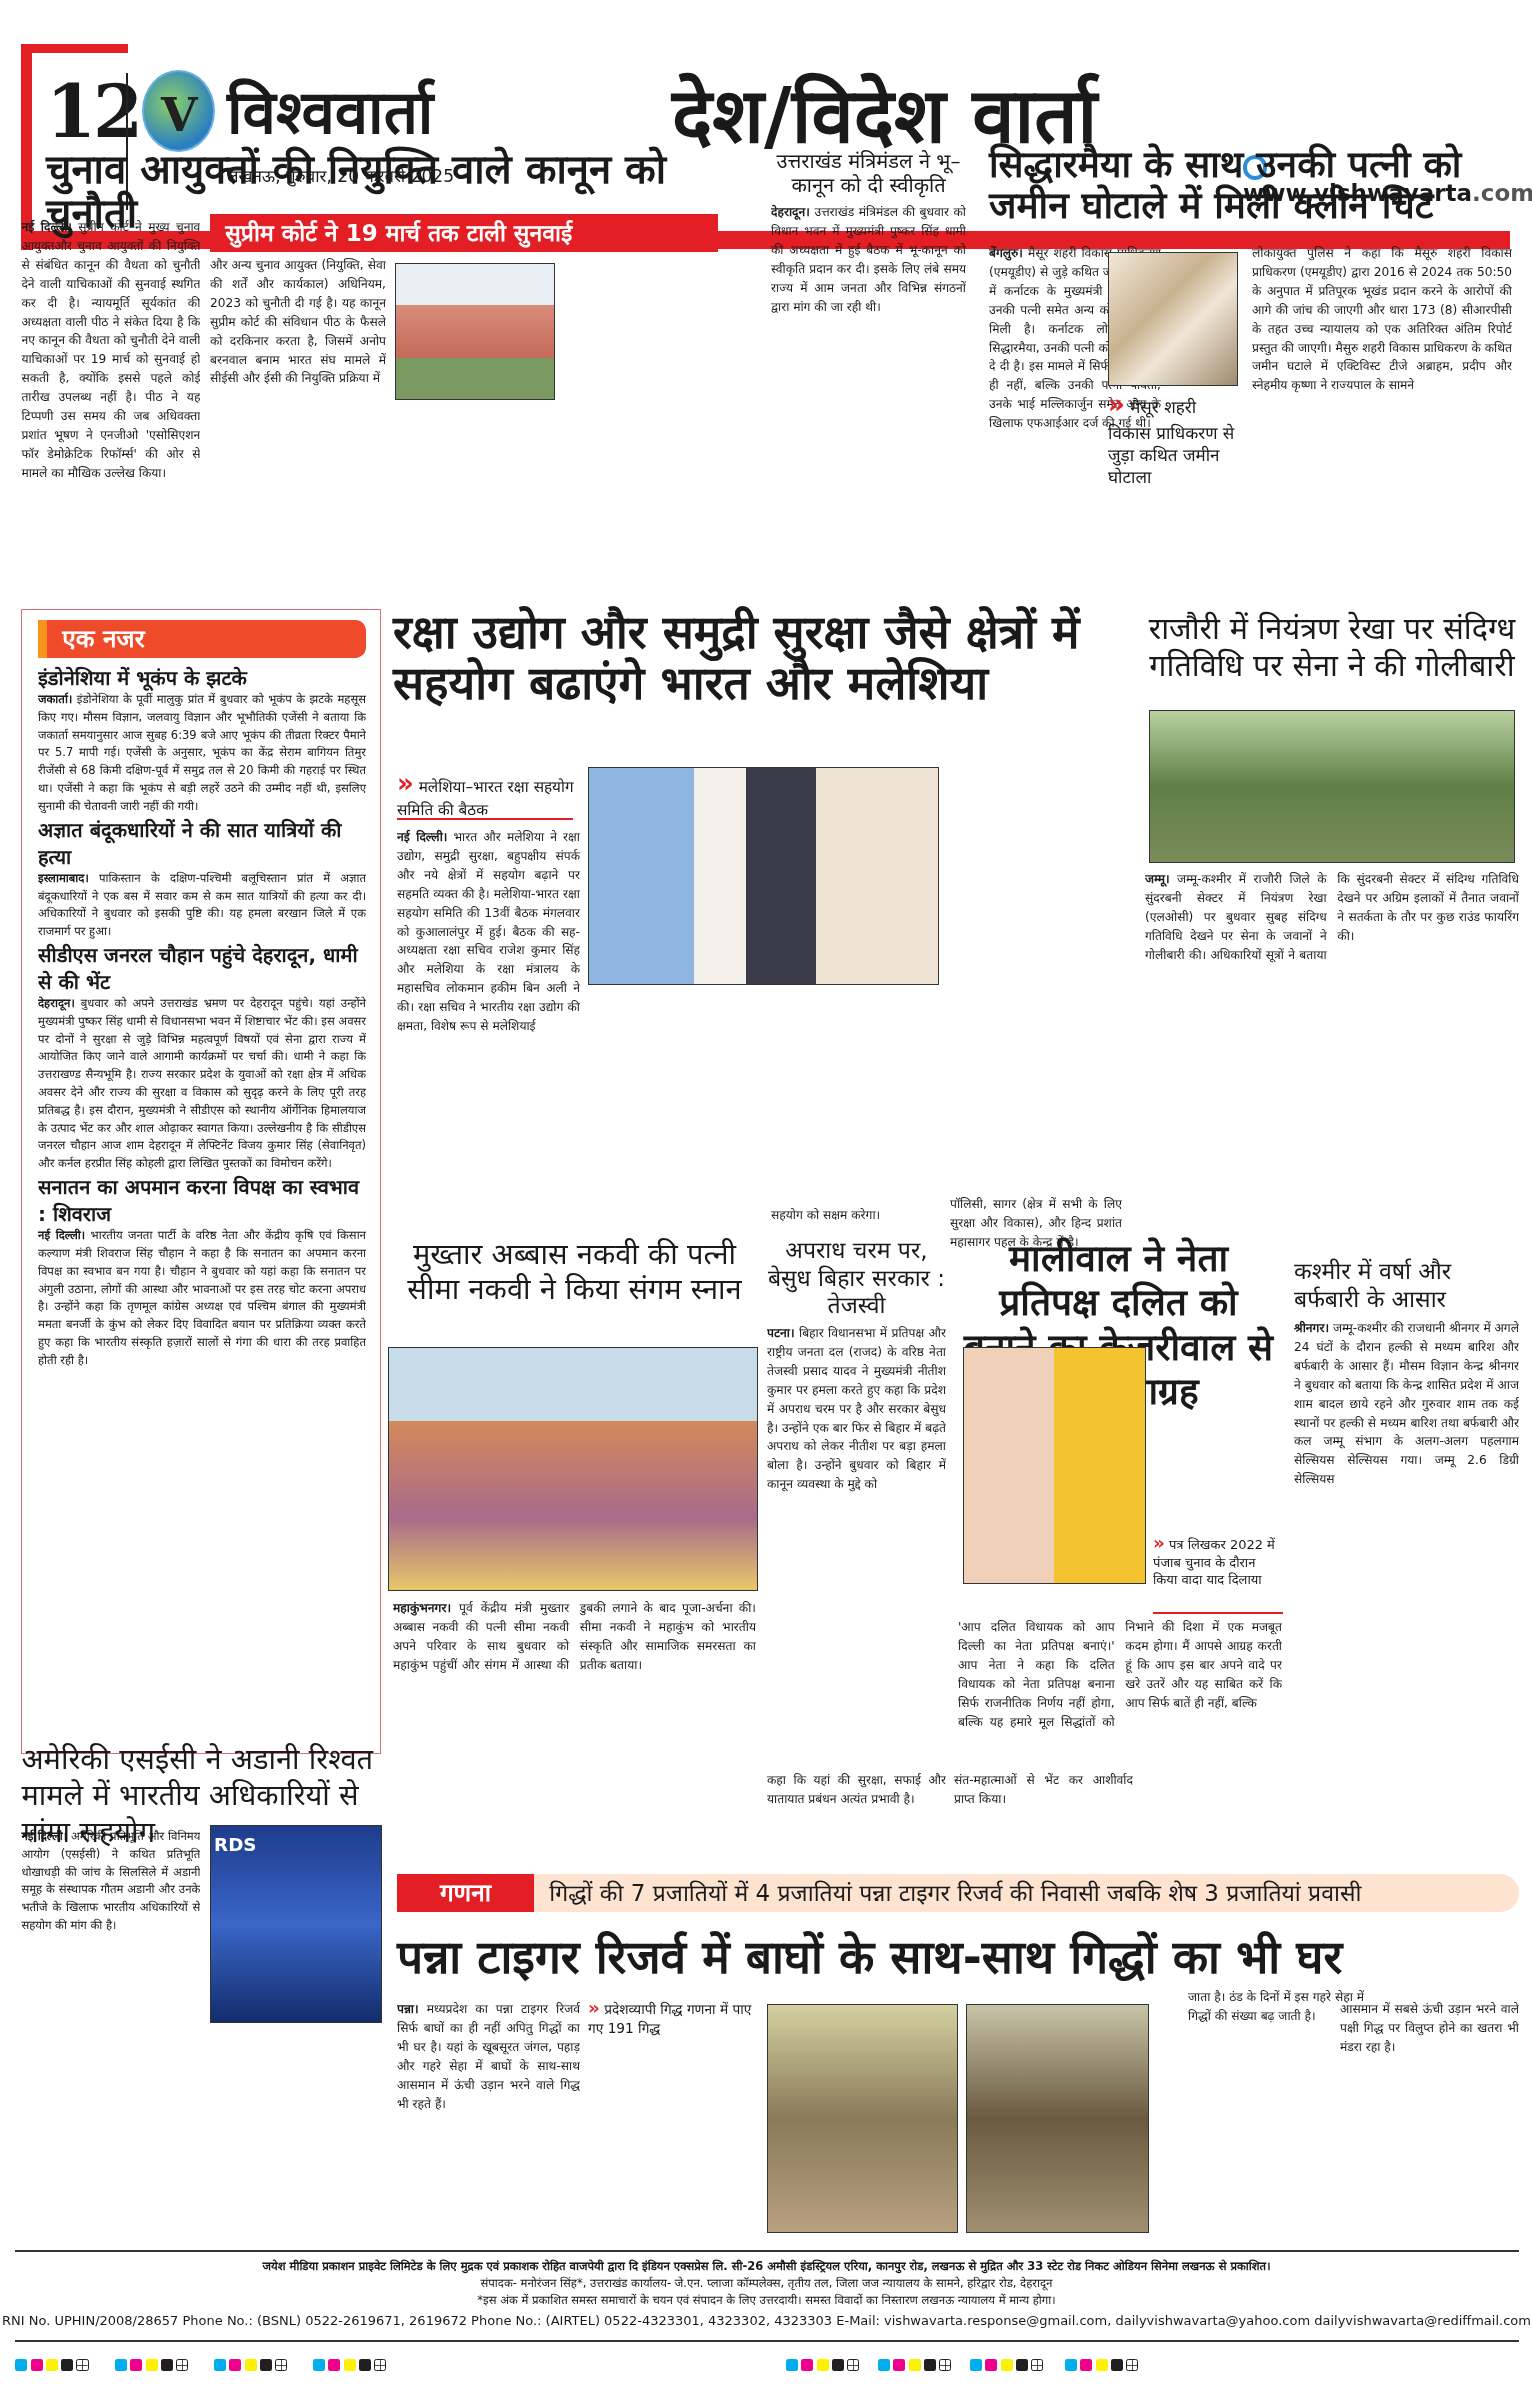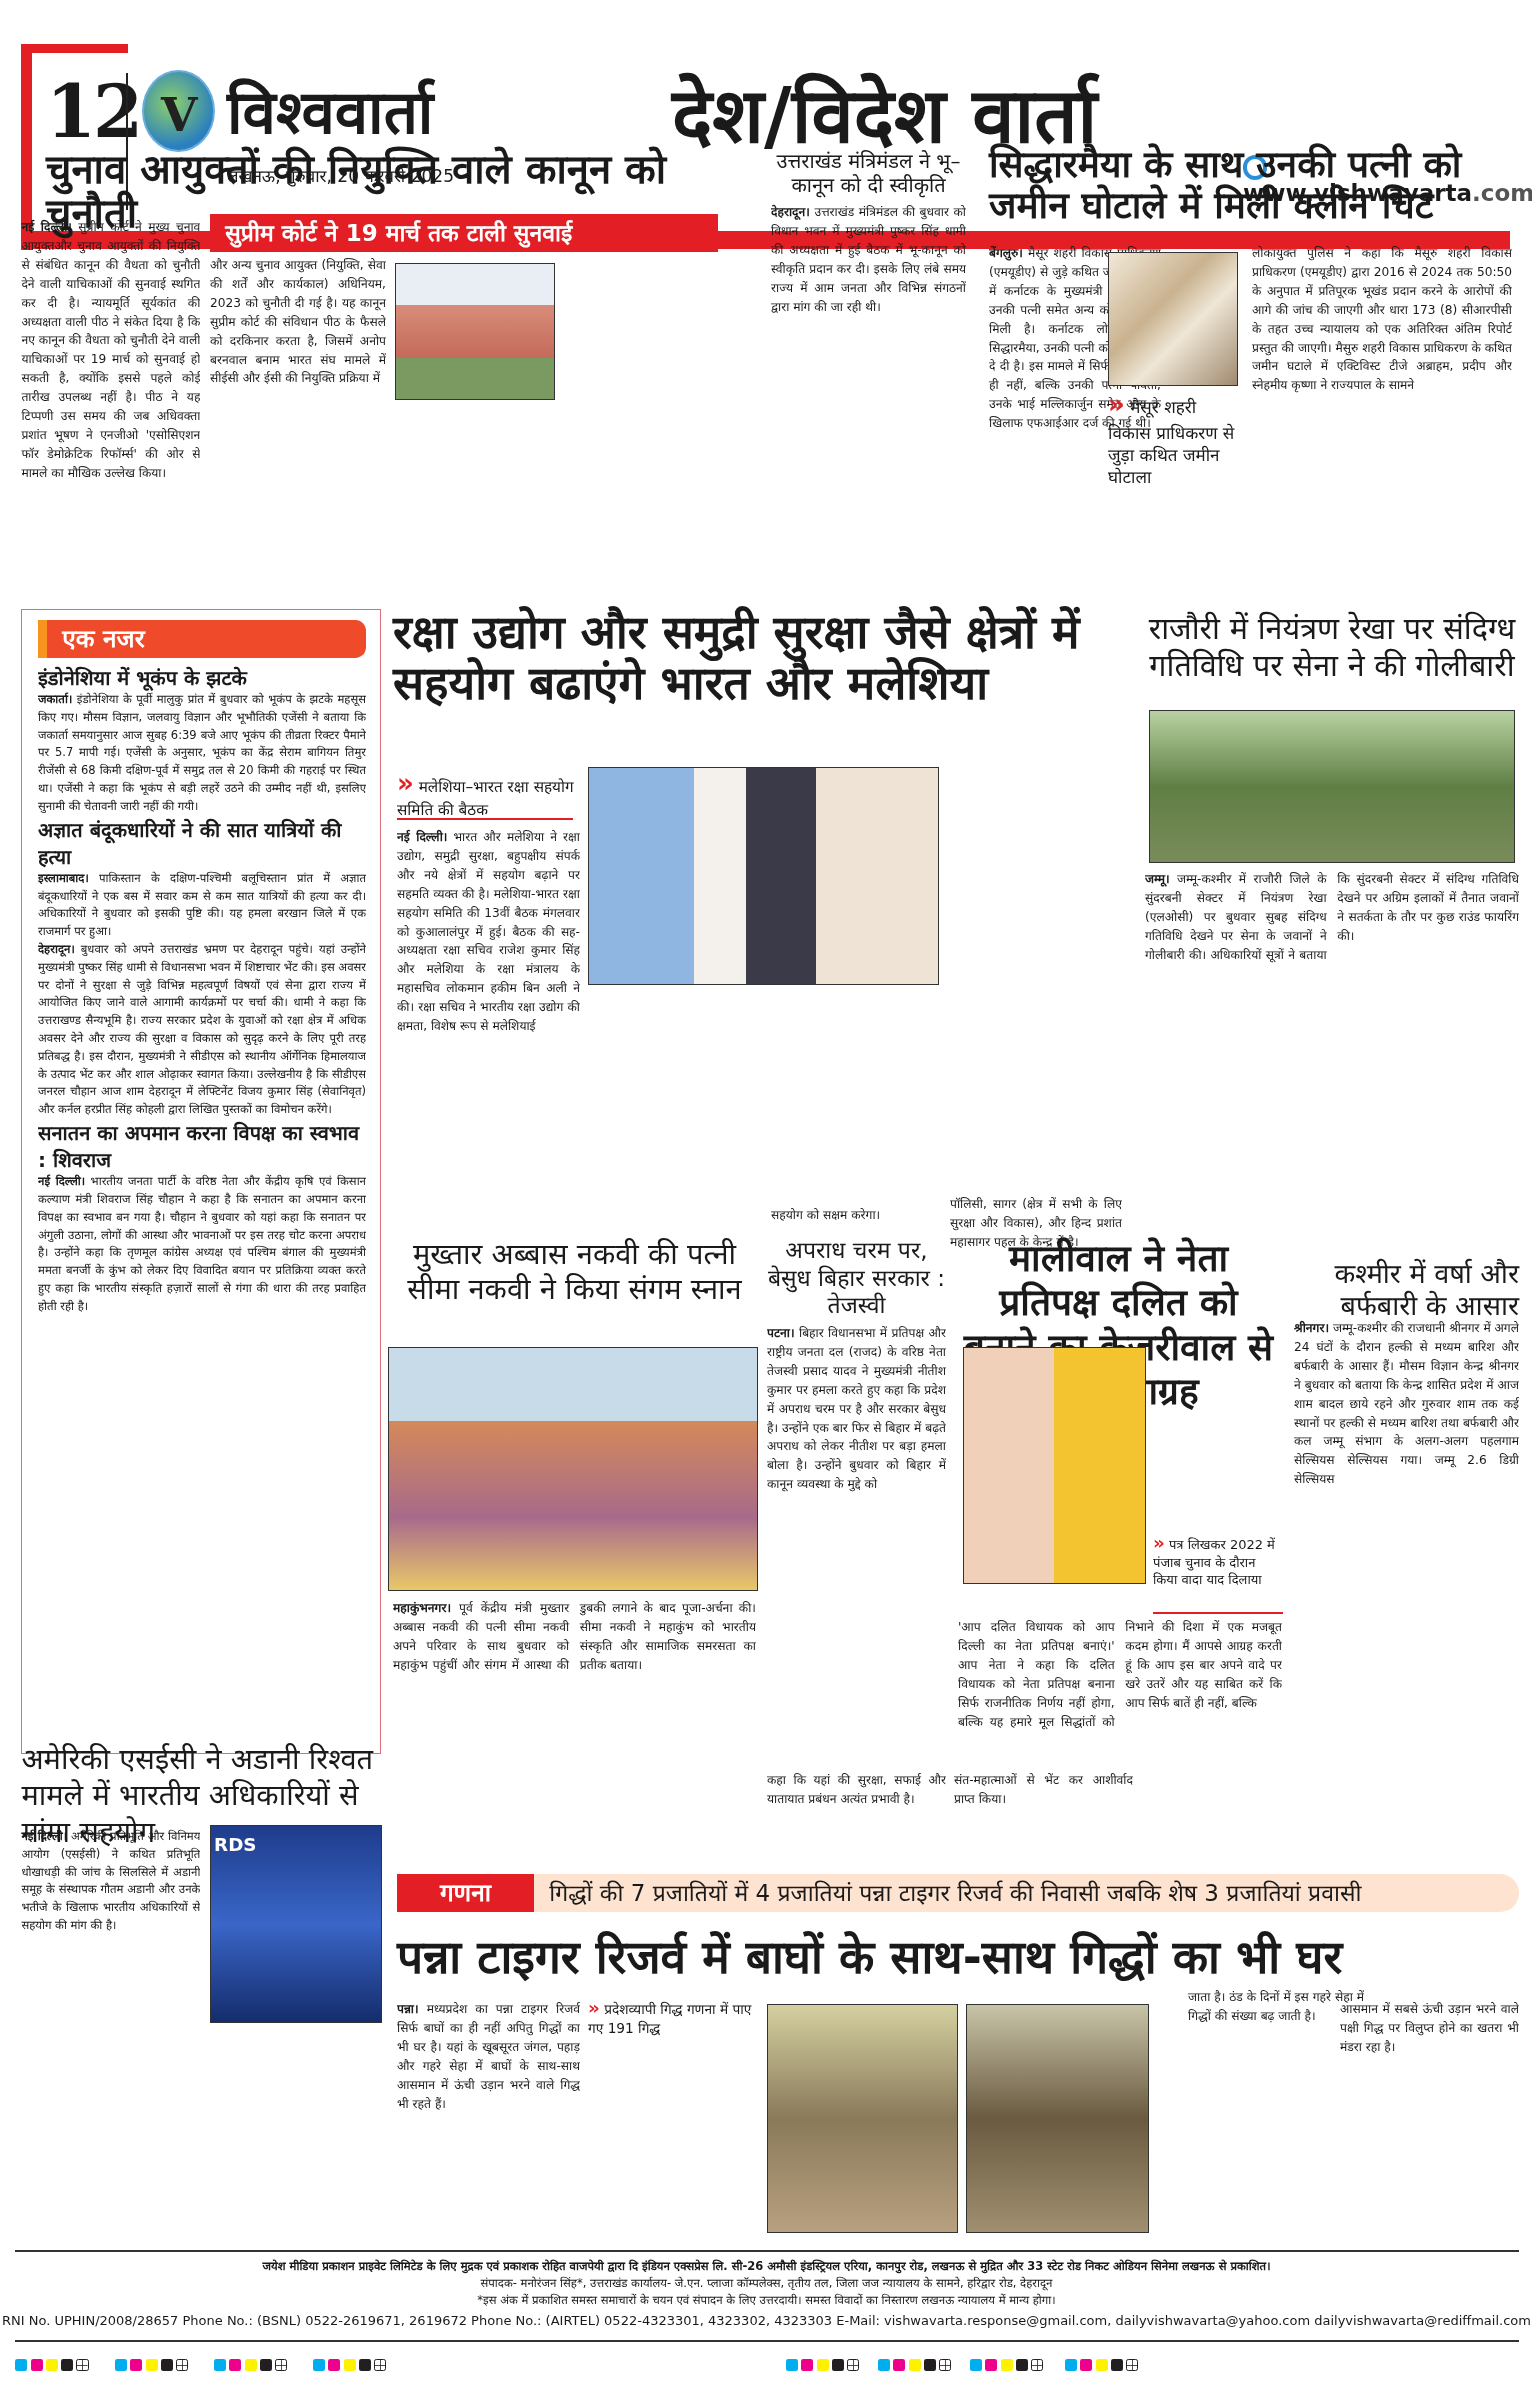--- a/index.html
+++ b/index.html
@@ -86,20 +86,21 @@
 <div class="col" style="left:38px;top:664px;width:328px;height:1084px;">
   <div>
       <div class="kn-h">इंडोनेशिया में भूकंप के झटके</div>
       <p class="body" style="font-size:11.5px;"><b>जकार्ता।</b> <span>इंडोनेशिया के पूर्वी मालुकु प्रांत में बुधवार को भूकंप के झटके महसूस किए गए। मौसम विज्ञान, जलवायु विज्ञान और भूभौतिकी एजेंसी ने बताया कि जकार्ता समयानुसार आज सुबह 6:39 बजे आए भूकंप की तीव्रता रिक्टर पैमाने पर 5.7 मापी गई। एजेंसी के अनुसार, भूकंप का केंद्र सेराम बागियन तिमुर रीजेंसी से 68 किमी दक्षिण-पूर्व में समुद्र तल से 20 किमी की गहराई पर स्थित था। एजेंसी ने कहा कि भूकंप से बड़ी लहरें उठने की उम्मीद नहीं थी, इसलिए सुनामी की चेतावनी जारी नहीं की गयी।</span></p>
     </div>
   <div>
       <div class="kn-h">अज्ञात बंदूकधारियों ने की सात यात्रियों की हत्या</div>
       <p class="body" style="font-size:11.5px;"><b>इस्लामाबाद।</b> <span>पाकिस्तान के दक्षिण-पश्चिमी बलूचिस्तान प्रांत में अज्ञात बंदूकधारियों ने एक बस में सवार कम से कम सात यात्रियों की हत्या कर दी। अधिकारियों ने बुधवार को इसकी पुष्टि की। यह हमला बरखान जिले में एक राजमार्ग पर हुआ।</span></p>
     </div>
   <div>
+      <div class="kn-h">सीडीएस जनरल चौहान पहुंचे देहरादून, धामी से की भेंट</div>
       <p class="body" style="font-size:11.5px;"><b>देहरादून।</b> <span>बुधवार को अपने उत्तराखंड भ्रमण पर देहरादून पहुंचे। यहां उन्होंने मुख्यमंत्री पुष्कर सिंह धामी से विधानसभा भवन में शिष्टाचार भेंट की। इस अवसर पर दोनों ने सुरक्षा से जुड़े विभिन्न महत्वपूर्ण विषयों एवं सेना द्वारा राज्य में आयोजित किए जाने वाले आगामी कार्यक्रमों पर चर्चा की। धामी ने कहा कि उत्तराखण्ड सैन्यभूमि है। राज्य सरकार प्रदेश के युवाओं को रक्षा क्षेत्र में अधिक अवसर देने और राज्य की सुरक्षा व विकास को सुदृढ़ करने के लिए पूरी तरह प्रतिबद्ध है। इस दौरान, मुख्यमंत्री ने सीडीएस को स्थानीय ऑर्गेनिक हिमालयाज के उत्पाद भेंट कर और शाल ओढ़ाकर स्वागत किया। उल्लेखनीय है कि सीडीएस जनरल चौहान आज शाम देहरादून में लेफ्टिनेंट विजय कुमार सिंह (सेवानिवृत) और कर्नल हरप्रीत सिंह कोहली द्वारा लिखित पुस्तकों का विमोचन करेंगे।</span></p>
     </div>
   <div>
       <div class="kn-h">सनातन का अपमान करना विपक्ष का स्वभाव : शिवराज</div>
       <p class="body" style="font-size:11.5px;"><b>नई दिल्ली।</b> <span>भारतीय जनता पार्टी के वरिष्ठ नेता और केंद्रीय कृषि एवं किसान कल्याण मंत्री शिवराज सिंह चौहान ने कहा है कि सनातन का अपमान करना विपक्ष का स्वभाव बन गया है। चौहान ने बुधवार को यहां कहा कि सनातन पर अंगुली उठाना, लोगों की आस्था और भावनाओं पर इस तरह चोट करना अपराध है। उन्होंने कहा कि तृणमूल कांग्रेस अध्यक्ष एवं पश्चिम बंगाल की मुख्यमंत्री ममता बनर्जी के कुंभ को लेकर दिए विवादित बयान पर प्रतिक्रिया व्यक्त करते हुए कहा कि भारतीय संस्कृति हज़ारों सालों से गंगा की धारा की तरह प्रवाहित होती रही है।</span></p>
     </div>
   <div>
     </div>
 </div>
 
@@ -123,21 +124,21 @@
 
 <div class="abs" style="left:767px;top:1237px;width:179px;font-size:23px;line-height:1.2;text-align:center;">अपराध चरम पर, बेसुध बिहार सरकार : तेजस्वी</div>
 <div class="col body" style="left:767px;top:1324px;width:179px;height:443px;"><b>पटना।</b> <span>बिहार विधानसभा में प्रतिपक्ष और राष्ट्रीय जनता दल (राजद) के वरिष्ठ नेता तेजस्वी प्रसाद यादव ने मुख्यमंत्री नीतीश कुमार पर हमला करते हुए कहा कि प्रदेश में अपराध चरम पर है और सरकार बेसुध है। उन्होंने एक बार फिर से बिहार में बढ़ते अपराध को लेकर नीतीश पर बड़ा हमला बोला है। उन्होंने बुधवार को बिहार में कानून व्यवस्था के मुद्दे को</span></div>
 
 <div class="abs" style="left:958px;top:1237px;width:321px;font-size:37px;font-weight:bold;line-height:1.2;text-align:center;">मालीवाल ने नेता प्रतिपक्ष दलित को बनाने का केजरीवाल से किया आग्रह</div>
 <div class="photo ph-maliwal" style="left:963px;top:1347px;width:183px;height:237px;"></div>
 <div class="abs cap" style="left:1153px;top:1531px;width:130px;font-size:13px;"><span class="chev" style="font-size:18.3px;">»</span> <span>पत्र लिखकर 2022 में पंजाब चुनाव के दौरान किया वादा याद दिलाया</span></div>
 <div class="rule-red" style="left:1153px;top:1612px;width:130px;"></div>
 <div class="col body" style="left:958px;top:1618px;width:324px;height:153px;column-count:2;column-gap:10.7px;">'आप दलित विधायक को आप दिल्ली का नेता प्रतिपक्ष बनाएं।' आप नेता ने कहा कि दलित विधायक को नेता प्रतिपक्ष बनाना सिर्फ राजनीतिक निर्णय नहीं होगा, बल्कि यह हमारे मूल सिद्धांतों को निभाने की दिशा में एक मजबूत कदम होगा। मैं आपसे आग्रह करती हूं कि आप इस बार अपने वादे पर खरे उतरें और यह साबित करें कि आप सिर्फ बातें ही नहीं, बल्कि</div>
 
-<div class="abs" style="left:1294px;top:1258px;width:225px;font-size:27px;line-height:1.2;text-align:right;">कश्मीर में वर्षा और बर्फबारी के आसार</div>
+<div class="abs" style="left:1294px;top:1258px;width:225px;font-size:23px;line-height:1.2;text-align:left;">कश्मीर में वर्षा और बर्फबारी के आसार</div>
 <div class="col body" style="left:1294px;top:1319px;width:225px;height:458px;"><b>श्रीनगर।</b> <span>जम्मू-कश्मीर की राजधानी श्रीनगर में अगले 24 घंटों के दौरान हल्की से मध्यम बारिश और बर्फबारी के आसार हैं। मौसम विज्ञान केन्द्र श्रीनगर ने बुधवार को बताया कि केन्द्र शासित प्रदेश में आज शाम बादल छाये रहने और गुरुवार शाम तक कई स्थानों पर हल्की से मध्यम बारिश तथा बर्फबारी और कल जम्मू संभाग के अलग-अलग</span> <span>पहलगाम सेल्सियस सेल्सियस गया। जम्मू 2.6 डिग्री सेल्सियस</span></div>
 
 <div class="abs" style="left:21.4px;top:1741px;width:363px;font-size:29px;line-height:1.25;">अमेरिकी एसईसी ने अडानी रिश्वत मामले में भारतीय अधिकारियों से मांगा सहयोग</div>
 <div class="col body" style="left:21.4px;top:1828px;width:179px;height:412px;font-size:11.5px;"><b>नई दिल्ली।</b> <span>अमेरिकी प्रतिभूति और विनिमय आयोग (एसईसी) ने कथित प्रतिभूति धोखाधड़ी की जांच के सिलसिले में अडानी समूह के संस्थापक गौतम अडानी और उनके भतीजे के खिलाफ भारतीय अधिकारियों से सहयोग की मांग की है।</span></div>
 <div class="photo ph-adani" style="left:210px;top:1825px;width:172px;height:198px;">
     <span style="position:absolute;left:3.1px;top:7.6px;color:#fff;font-weight:bold;font-size:18.3px;">RDS</span>
   </div>
 
 <div class="ganna-tag">गणना</div>
 <div class="ganna-strip">गिद्धों की 7 प्रजातियों में 4 प्रजातियां पन्ना टाइगर रिजर्व की निवासी जबकि शेष 3 प्रजातियां प्रवासी</div>

